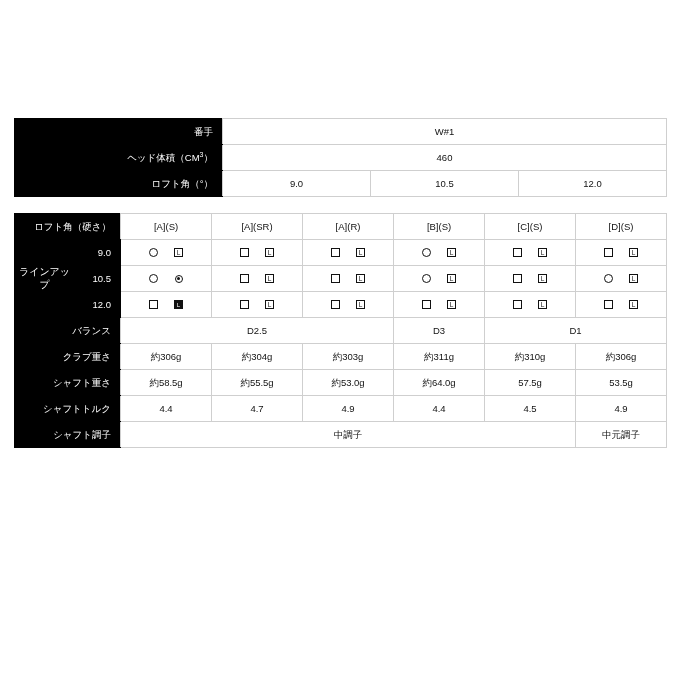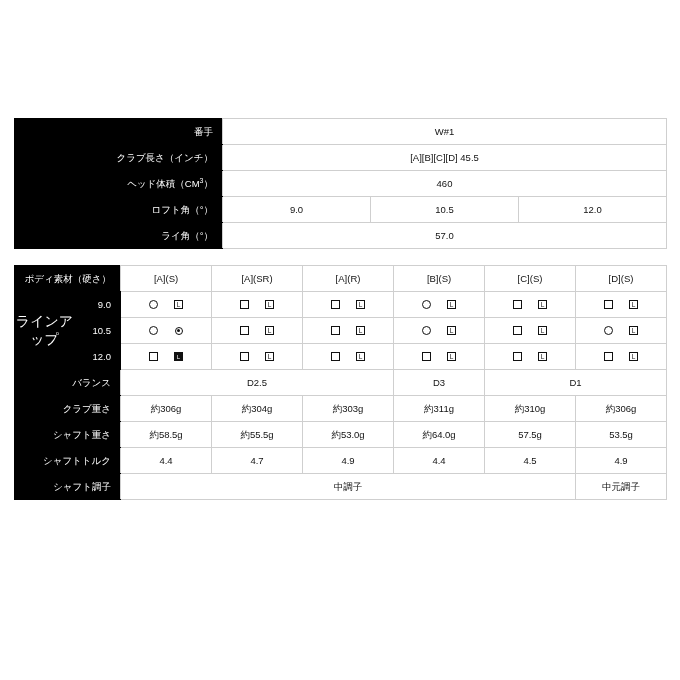--- a/index.html
+++ b/index.html
@@ -121,21 +121,21 @@
     border: 1px solid #111;
     box-sizing: border-box;
     font-size: 6.5px;
     line-height: 8px;
     text-align: center;
     font-family: "Liberation Sans", sans-serif;
   }
   .lineup-label {
     background: #000000;
     color: #ffffff;
-    font-size: 14px;
+    font-size: 10px;
     text-align: center;
     border: 1px solid #000000;
   }
   .numlabel {
     background: #000000;
     color: #ffffff;
     font-size: 9.5px;
     text-align: right;
     padding-right: 9px;
     border: 1px solid #000000;
@@ -155,58 +155,50 @@
       <col style="width:74px">
         <col style="width:74px">
         <col style="width:74px">
     </colgroup>
     <tbody>
       <tr>
         <th class="hdr">番手</th>
         <td colspan="6">W#1</td>
       </tr>
       <tr>
-        <th class="hdr">クラブ長さ（インチ）</th>
-        <td colspan="6">[A][B][C][D] 45.5</td>
-      </tr>
-      <tr>
         <th class="hdr">
           <span>ヘッド体積（CM<span class="sup">3</span>）</span>
         </th>
         <td colspan="6">460</td>
       </tr>
       <tr>
         <th class="hdr">ロフト角（°）</th>
         <td colspan="2">9.0</td>
         <td colspan="2">10.5</td>
         <td colspan="2">12.0</td>
-      </tr>
-      <tr>
-        <th class="hdr">ライ角（°）</th>
-        <td colspan="6">57.0</td>
       </tr>
     </tbody>
   </table>
 
   <div class="spacer"></div>
 
   <table>
     <colgroup>
       <col style="width:60px">
       <col style="width:46px">
       <col style="width:91px">
         <col style="width:91px">
         <col style="width:91px">
       <col style="width:91px">
         <col style="width:91px">
         <col style="width:91px">
     </colgroup>
     <tbody>
       <tr>
-        <th class="hdr" colspan="2">ボディ素材（硬さ）</th>
+        <th class="hdr" colspan="2">ロフト角（硬さ）</th>
         <td>[A](S)</td>
         <td>[A](SR)</td>
         <td>[A](R)</td>
         <td>[B](S)</td>
         <td>[C](S)</td>
         <td>[D](S)</td>
       </tr>
 
       <tr>
         <th class="lineup-label" rowspan="3">ラインアップ</th>

